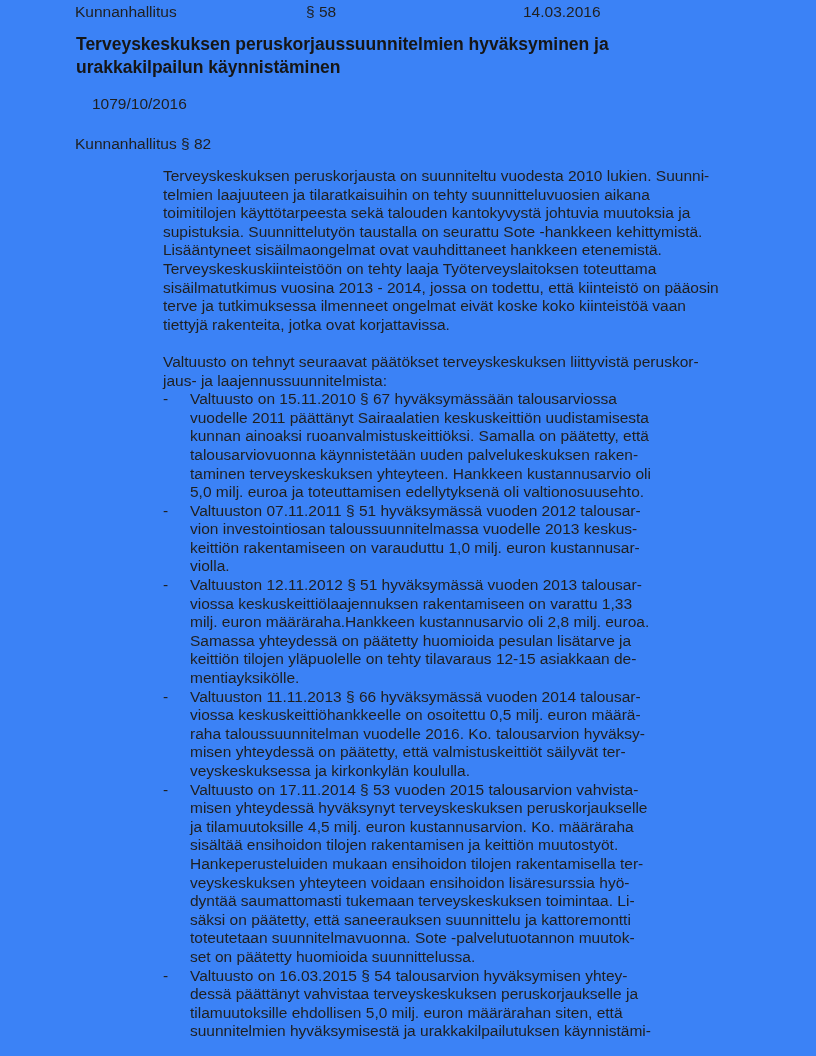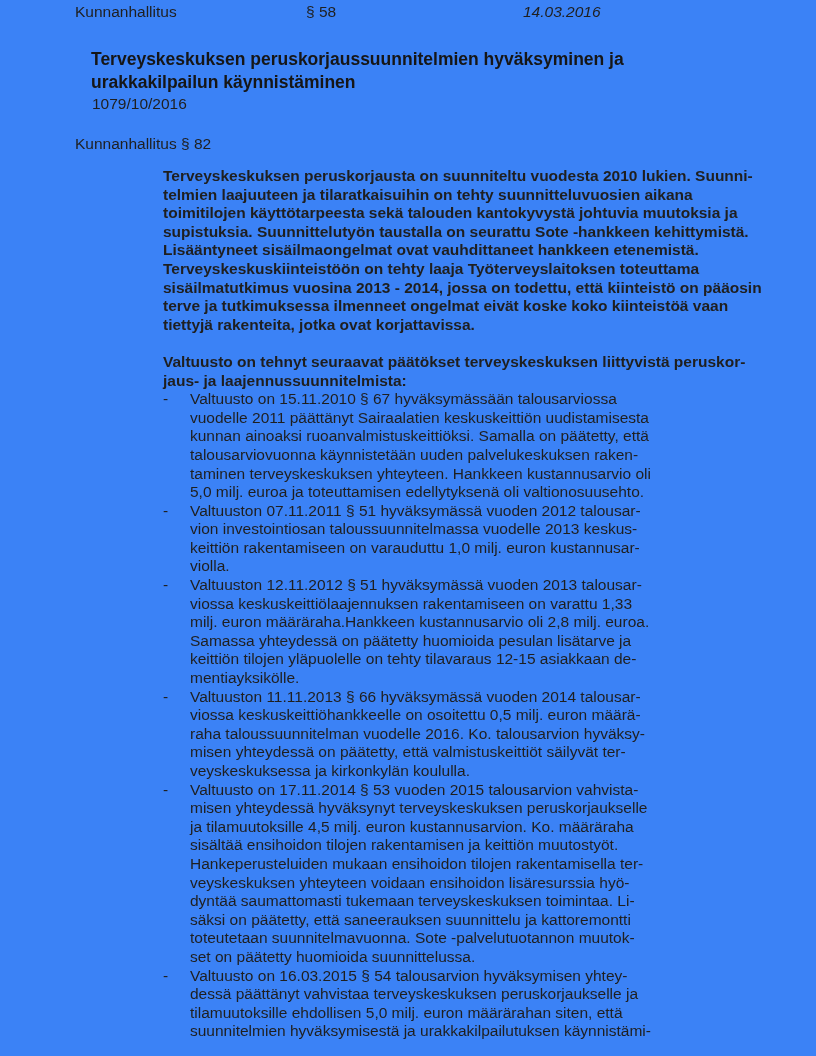--- a/index.html
+++ b/index.html
@@ -24,28 +24,28 @@
     position: absolute;
     top: 2px;
     left: 0;
     width: 816px;
     height: 20px;
     font-size: 15.5px;
     line-height: 19px;
   }
   .h-committee { position: absolute; left: 75px; }
   .h-section   { position: absolute; left: 306px; }
-  .h-date      { position: absolute; left: 523px; font-style: italic; }
+  .h-date      { position: absolute; left: 523px; }
 
   .title {
     position: absolute;
     left: 75px;
     top: 32px;
     width: 670px;
-    margin: 16px;
+    margin: 1px;
     font-size: 17.5px;
     line-height: 23px;
     font-weight: bold;
     white-space: pre-line;
     color: #161616;
   }
   .case-number {
     position: absolute;
     left: 92px;
     top: 94px;
@@ -63,21 +63,20 @@
     position: absolute;
     left: 163px;
     top: 167px;
     width: 645px;
     font-size: 15.5px;
     line-height: 18.6px;
   }
   .para {
     margin: 0 0 18.6px 0;
     white-space: pre-line;
-    font-weight: bold;
   }
   .para.intro {
     margin-bottom: 0;
   }
   .decision-list {
     margin: 0;
   }
   .list-item {
     display: flex;
     align-items: flex-start;

